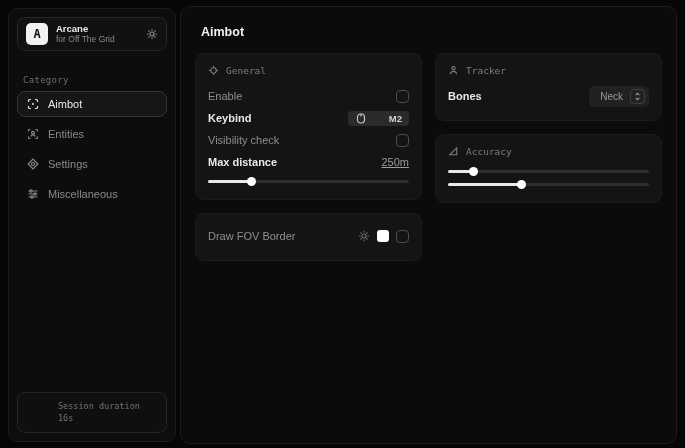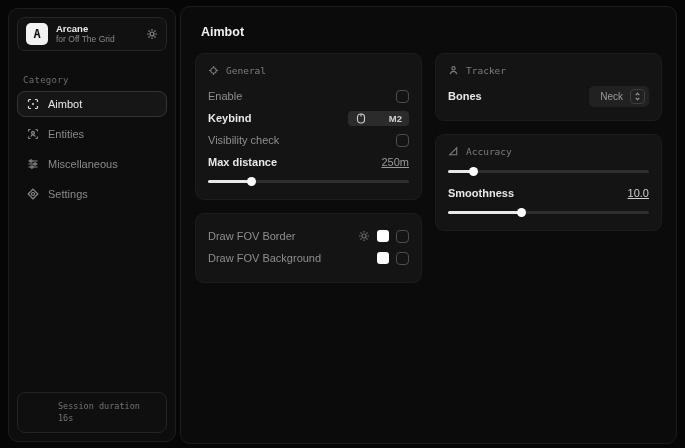--- a/index.html
+++ b/index.html
@@ -164,36 +164,36 @@
             <path d="M1.5 3.5v-1a1 1 0 0 1 1-1h1M8.5 1.5h1a1 1 0 0 1 1 1v1M10.5 8.5v1a1 1 0 0 1-1 1h-1M3.5 10.5h-1a1 1 0 0 1-1-1v-1"></path>
             <circle cx="6" cy="4.8" r="1.4"></circle>
             <path d="M3.8 8.6c.4-1.2 1.2-1.8 2.2-1.8s1.8.6 2.2 1.8"></path>
           </svg>
         </span>
         <span>Entities</span>
       </div>
       <div class="nav-item">
         <span class="icon">
           <svg width="12" height="12" viewBox="0 0 12 12" fill="none" stroke="currentColor" stroke-width="1.2">
+            <path d="M6 1.2 10.8 6 6 10.8 1.2 6Z"></path>
+            <circle cx="6" cy="6" r="1.5"></circle>
+          </svg>
+        </span>
+        <span>Settings</span>
+      </div>
+      <div class="nav-item">
+        <span class="icon">
+          <svg width="12" height="12" viewBox="0 0 12 12" fill="none" stroke="currentColor" stroke-width="1.2">
             <path d="M1.5 3h9M1.5 6h9M1.5 9h9"></path>
             <circle cx="4" cy="3" r="1.1" fill="#0d0d0d"></circle>
             <circle cx="8" cy="6" r="1.1" fill="#0d0d0d"></circle>
             <circle cx="5" cy="9" r="1.1" fill="#0d0d0d"></circle>
           </svg>
         </span>
         <span>Miscellaneous</span>
-      </div>
-      <div class="nav-item">
-        <span class="icon">
-          <svg width="12" height="12" viewBox="0 0 12 12" fill="none" stroke="currentColor" stroke-width="1.2">
-            <path d="M6 1.2 10.8 6 6 10.8 1.2 6Z"></path>
-            <circle cx="6" cy="6" r="1.5"></circle>
-          </svg>
-        </span>
-        <span>Settings</span>
       </div>
     </nav>
 
     <div class="side-footer">
       <div class="foot2">Session duration 16s</div>
     </div>
   </aside>
 
   <main class="main">
     <div class="page-title">Aimbot</div>
@@ -257,27 +257,20 @@
                 <svg width="12" height="12" viewBox="0 0 12 12" fill="none" stroke="currentColor" stroke-width="1.2">
                   <circle cx="6" cy="6" r="2"></circle>
                   <path d="M6 1v1.6M6 9.4V11M1 6h1.6M9.4 6H11M2.5 2.5l1.1 1.1M8.4 8.4l1.1 1.1M9.5 2.5 8.4 3.6M3.6 8.4 2.5 9.5"></path>
                 </svg>
               </span>
               <span class="swatch" style="background: rgb(255, 255, 255);"></span>
               <span class="checkbox"></span>
             </span>
           </div>
 
-          <div class="row">
-            <span class="lbl">Draw FOV Background</span>
-            <span class="row-right">
-              <span class="swatch" style="background: rgb(255, 255, 255);"></span>
-              <span class="checkbox"></span>
-            </span>
-          </div>
         </section>
       </div>
 
       <div class="col">
 
         <section class="panel">
           <div class="panel-header">
             <span class="icon">
               <svg width="11" height="11" viewBox="0 0 12 12" fill="none" stroke="currentColor" stroke-width="1.2">
                 <circle cx="6" cy="3.6" r="1.8"></circle>
@@ -310,24 +303,20 @@
             <span>Accuracy</span>
           </div>
 
           <div class="slider">
             <div class="track"></div>
             <div class="fill" style="width: 13%;">
               <div class="thumb"></div>
             </div>
           </div>
 
-          <div class="row mt6">
-            <span class="lbl strong">Smoothness</span>
-            <span class="val bright">10.0</span>
-          </div>
           <div class="slider">
             <div class="track"></div>
             <div class="fill" style="width: 37%;">
               <div class="thumb"></div>
             </div>
           </div>
         </section>
       </div>
 
     </div>

